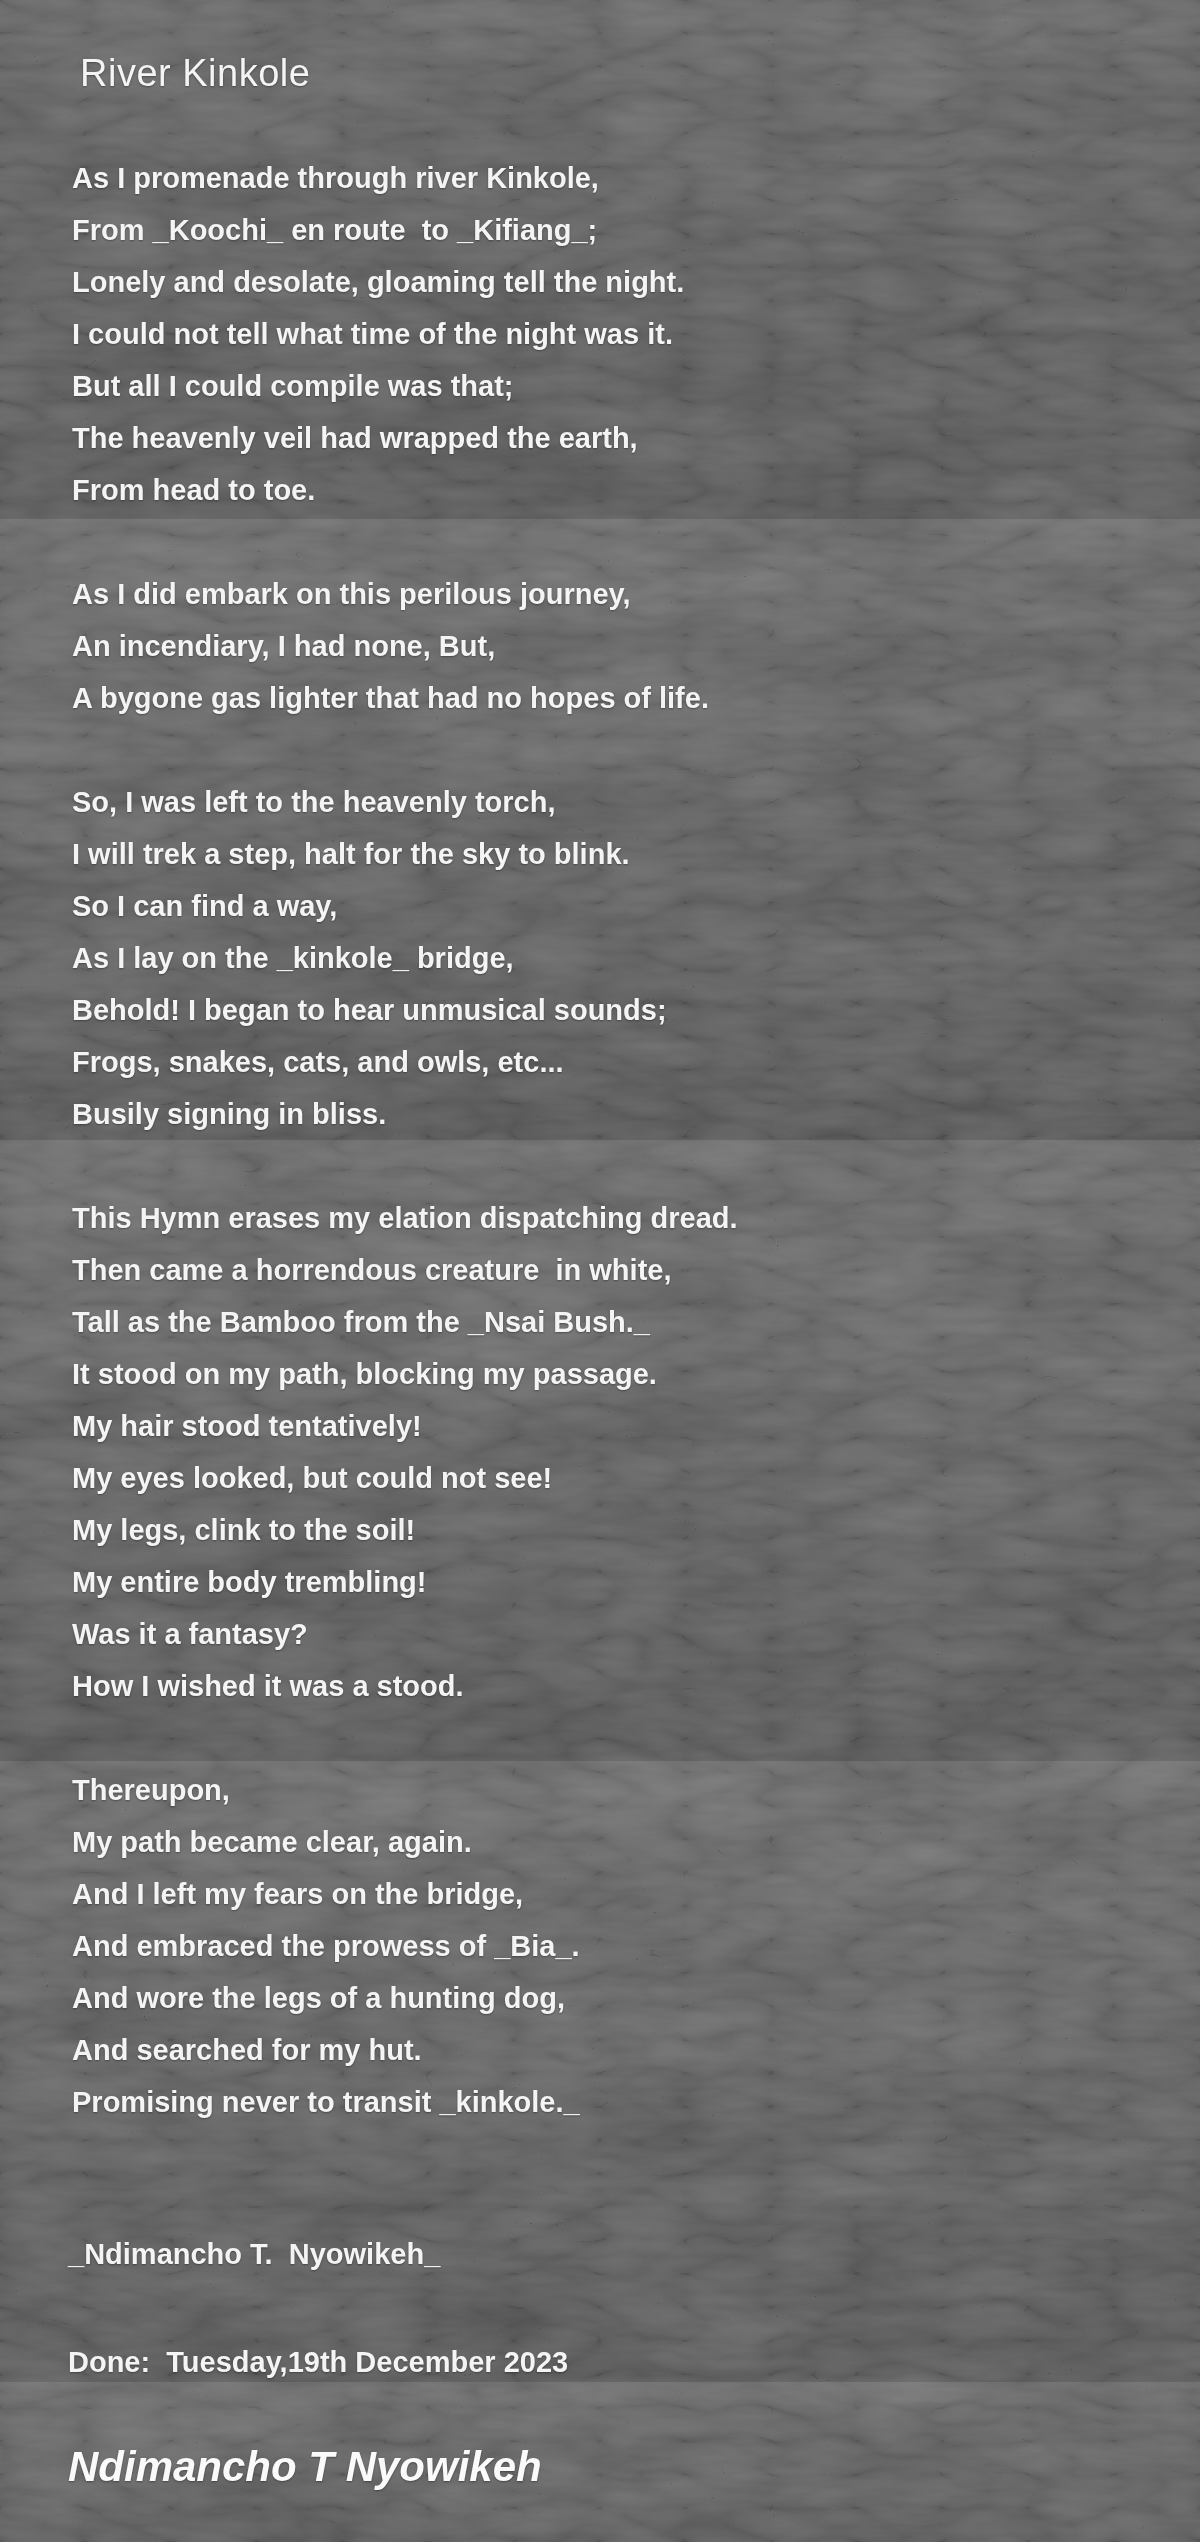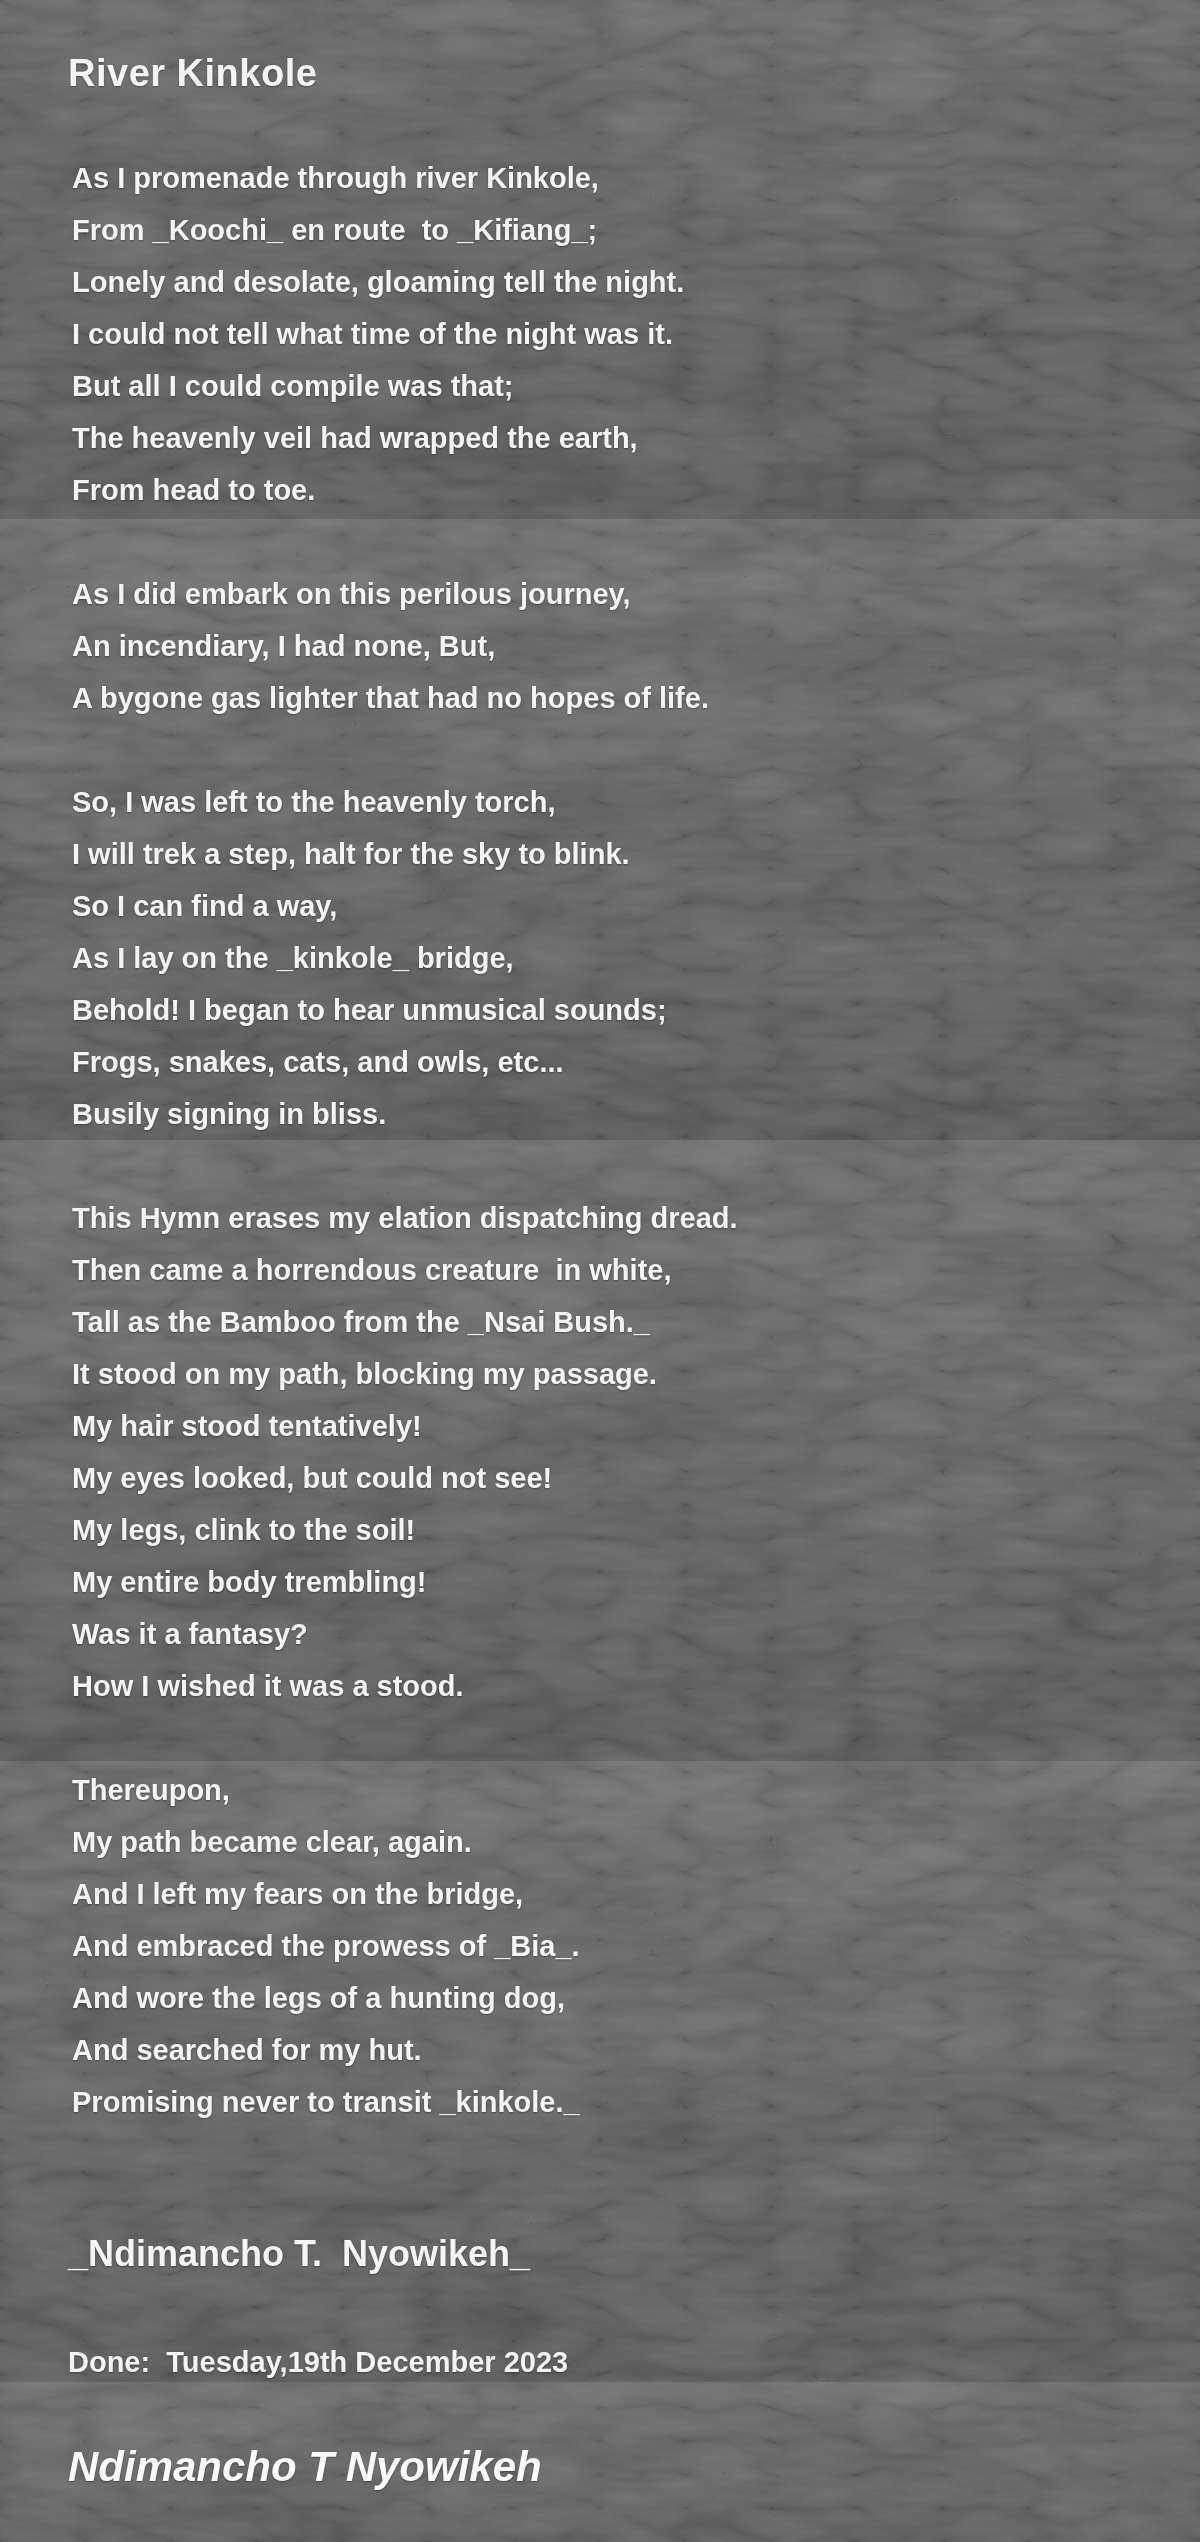--- a/index.html
+++ b/index.html
@@ -26,38 +26,38 @@
   }
   .content {
     position: relative;
     z-index: 1;
     padding: 50px 40px 0 68px;
     color: #f4f4f4;
   }
   h1.title {
     font-size: 38px;
     line-height: 46px;
-    font-weight: bold;
-    margin: 0 0 56px 0;
+    font-weight: normal;
+    margin: 0 0 56px 12px;
     letter-spacing: 0.5px;
     text-shadow: 0 1px 2px rgba(0,0,0,0.35);
   }
   .stanza { margin: 4px; }
   .stanza + .stanza { margin-top: 52px; }
   .stanza p.line {
     margin: 0;
     font-size: 29px;
     line-height: 52px;
     font-weight: bold;
     white-space: pre-wrap;
     text-shadow: 0 1px 2px rgba(0,0,0,0.35);
   }
   .sig-inline {
     margin: 100px 0 0 0;
-    font-size: 36px;
+    font-size: 29px;
     line-height: 52px;
     font-weight: bold;
     white-space: pre-wrap;
     text-shadow: 0 1px 2px rgba(0,0,0,0.35);
   }
   .done-line {
     margin: 56px 0 0 0;
     font-size: 29px;
     line-height: 52px;
     font-weight: bold;

